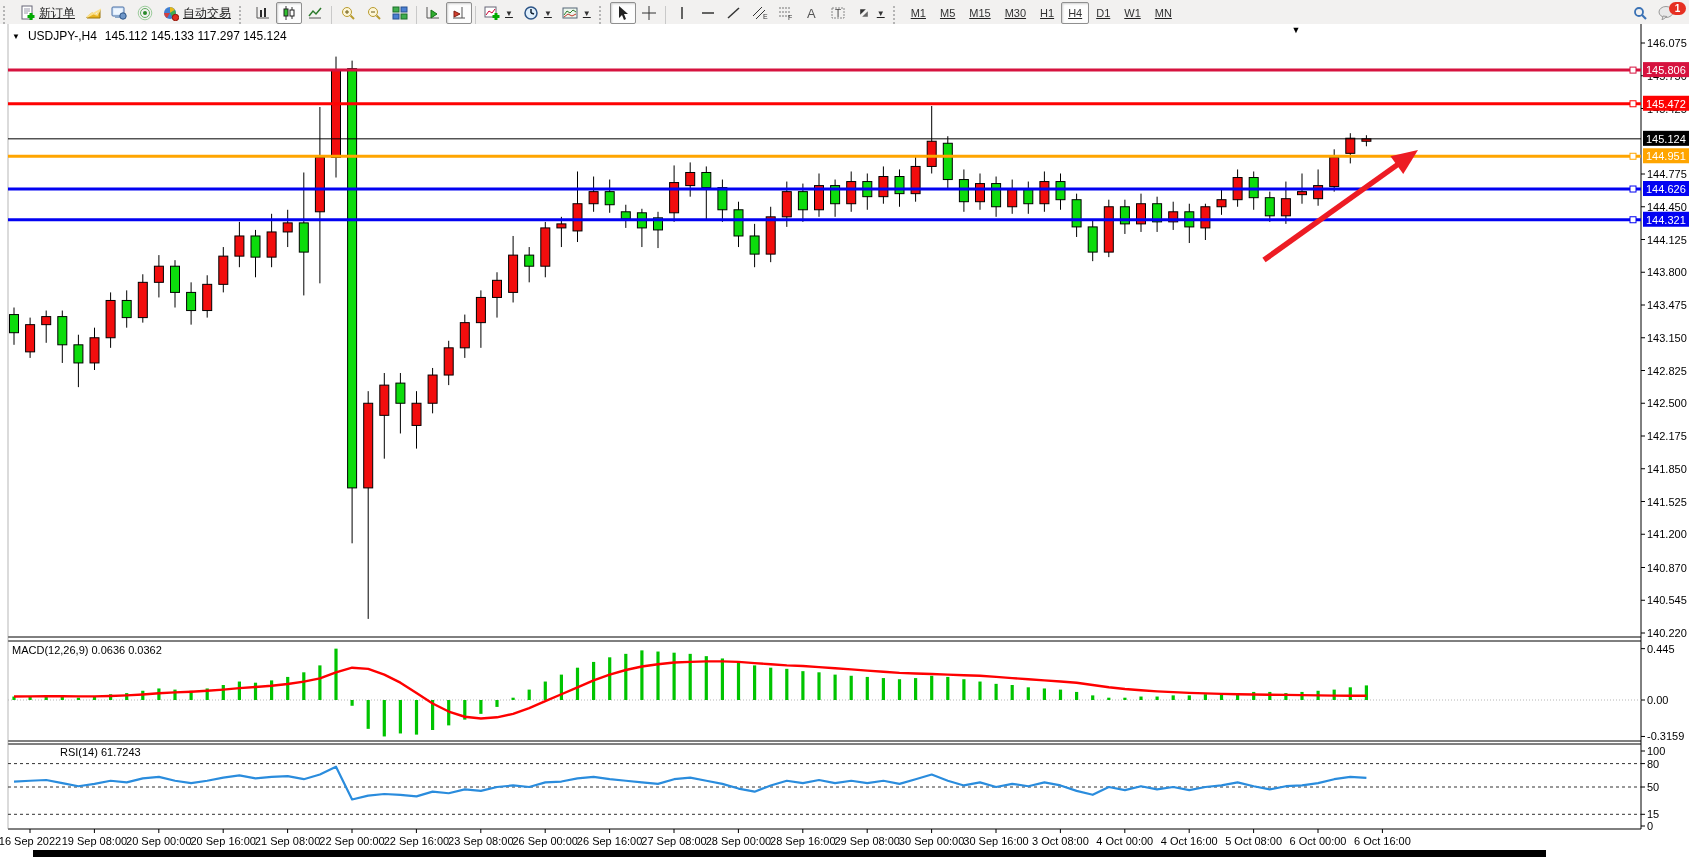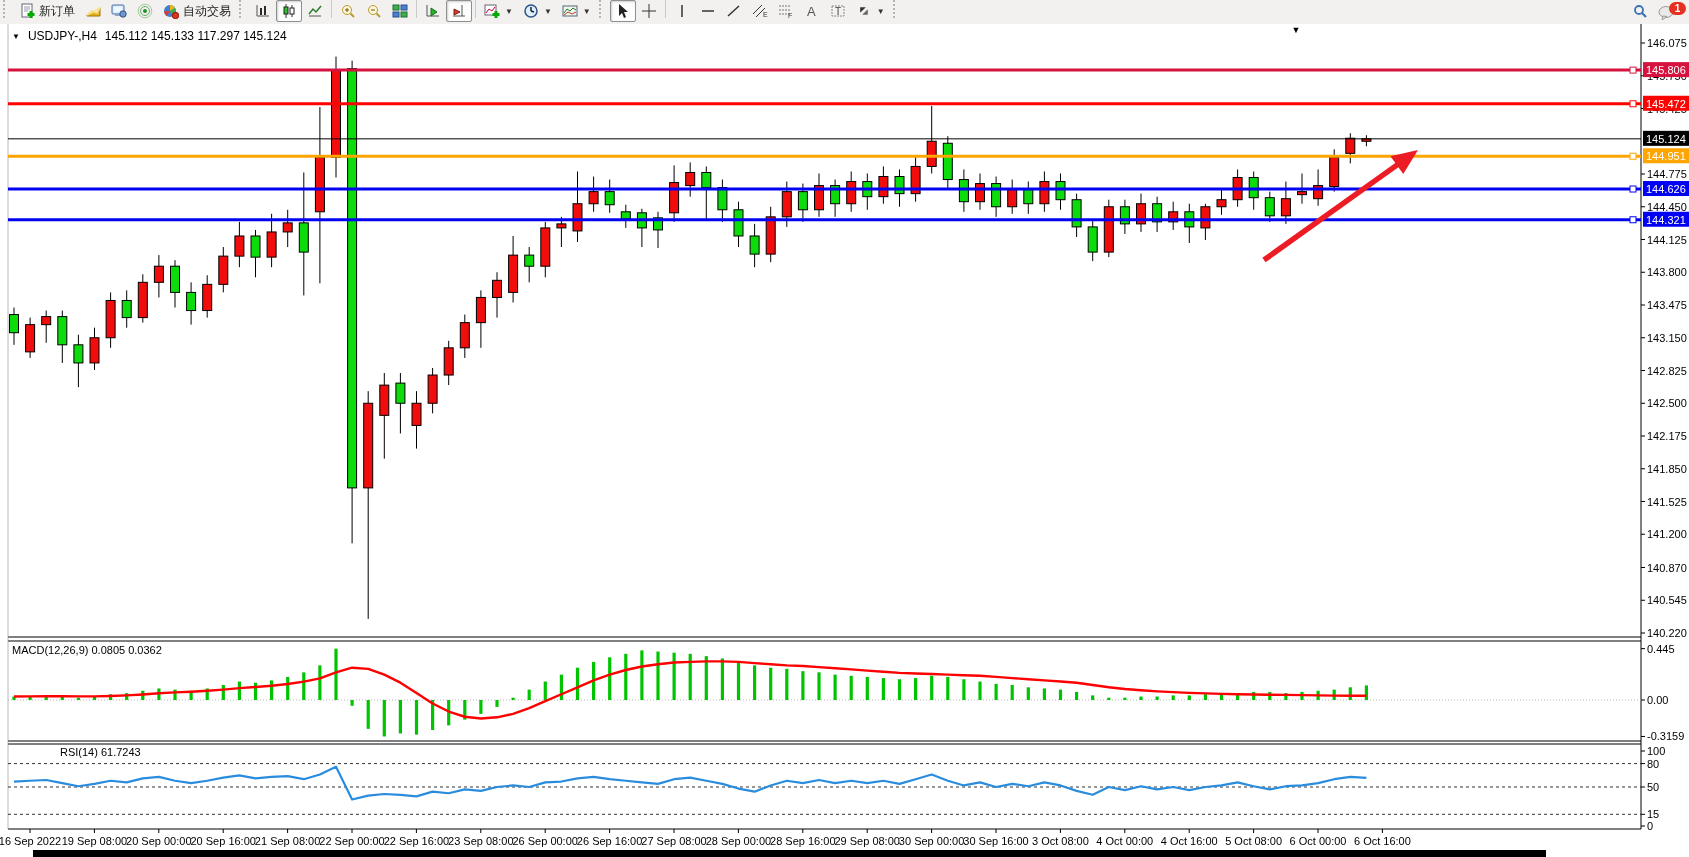--- a/index.html
+++ b/index.html
@@ -1,20 +1,20 @@
 <!DOCTYPE html>
 <html><head>
 <meta charset="utf-8">
 <style>
   html,body{margin:0;padding:0;background:#fff;}
   #app{position:relative;width:1689px;height:857px;overflow:hidden;
        font-family:"Liberation Sans","DejaVu Sans",sans-serif;background:#fff;}
   
   .toolbar{position:absolute;left:0;top:0;width:1689px;height:24px;background:#f2f1f0;
-           border-bottom:1px solid #3b82f6;display:flex;align-items:flex-start;font-size:12px;color:#222;}
+           border-bottom:1px solid #3b82f6;display:flex;align-items:flex-end;font-size:12px;color:#222;text-decoration:underline;}
   .grip{width:6px;height:18px;margin:0 3px;border-left:2px dotted #b5b5b5;}
   .sep{width:1px;height:18px;background:#c9c9c9;margin:0 3px;}
   .tbtn{display:flex;align-items:center;gap:4px;height:20px;padding:0 4px;border:1px solid transparent;
         border-radius:2px;cursor:default;white-space:nowrap;}
   .tbtn.pressed{background:#fdfdfd;border:1px solid #8f8f8f;box-shadow:inset 1px 1px 2px rgba(0,0,0,.18);}
   .tbtn svg{display:block;}
   .caret{font-size:8px;color:#333;margin-left:1px;}
   .tf{padding:0 6px;height:20px;display:flex;align-items:center;font-size:11px;color:#333;
       border:1px solid transparent;border-radius:2px;}
   .tf.pressed{background:#fdfdfd;border:1px solid #8f8f8f;box-shadow:inset 1px 1px 2px rgba(0,0,0,.18);}
@@ -280,20 +280,31 @@
       <span>
           <svg width="16" height="16">
             <polygon points="3,7 7,3 7,11" fill="#333" transform="rotate(45 7 7)"></polygon>
             <polygon points="13,9 9,5 9,13" fill="#666" transform="rotate(45 9 9)"></polygon>
           </svg>
         </span>
       <span class="caret">▼</span>
     </div>
 
     <div class="grip"></div>
+    <div id="tf-bar" style="display:flex;align-items:center;">
+        <div class="tf">M1</div>
+        <div class="tf">M5</div>
+        <div class="tf">M15</div>
+        <div class="tf">M30</div>
+        <div class="tf">H1</div>
+        <div class="tf pressed">H4</div>
+        <div class="tf">D1</div>
+        <div class="tf">W1</div>
+        <div class="tf">MN</div>
+      </div>
 
     <div class="spacer"></div>
     <div class="tbtn">
       <span>
           <svg width="16" height="16">
             <circle cx="7" cy="7" r="4" fill="none" stroke="#3b72b5" stroke-width="1.8"></circle>
             <line x1="10" y1="10" x2="14" y2="14" stroke="#3b72b5" stroke-width="2.2"></line>
           </svg>
         </span>
     </div>
@@ -720,17 +731,17 @@
       <line x1="1264" y1="260" x2="1401.7253305758652" y2="161.62476387438193" stroke="#ed1c24" stroke-width="5.5"></line>
       <polygon points="1418,150 1403.2365498795348,174.0632612199706 1390.4493096177148,156.16112485342242" fill="#ed1c24"></polygon>
     </svg>
 
   <div class="symbol-title">
     <span class="tri">▼</span>
     <span>USDJPY-,H4</span>
     <span>145.112 145.133 117.297 145.124</span>
   </div>
 
-  <div class="panel-label" style="left:12px;top:644px;">MACD(12,26,9) 0.0805 0.0362</div>
+  <div class="panel-label" style="left:12px;top:644px;">MACD(12,26,9) 0.0636 0.0362</div>
   <div class="panel-label" style="left:12px;top:746px;padding-left:48px;">RSI(14) 61.7243</div>
 
   <div class="bottom-strip"></div>
 </div>
 
 </body></html>

